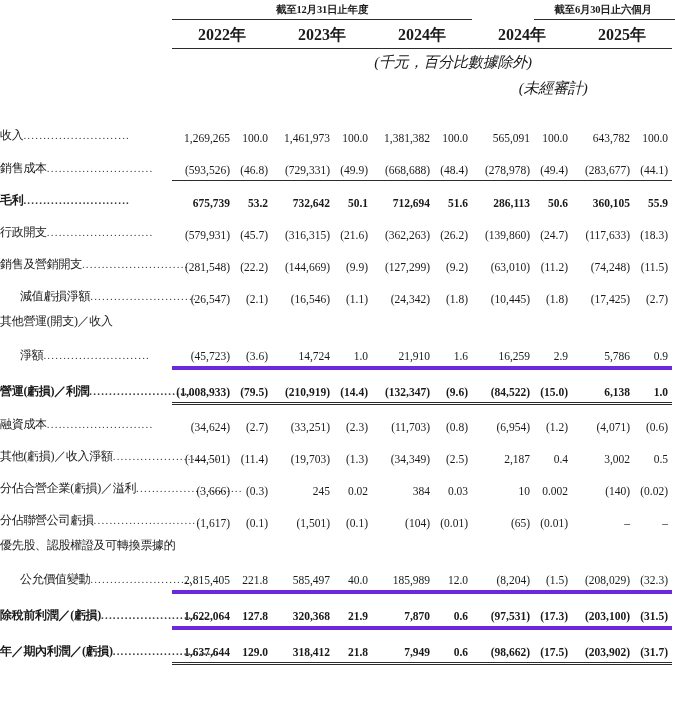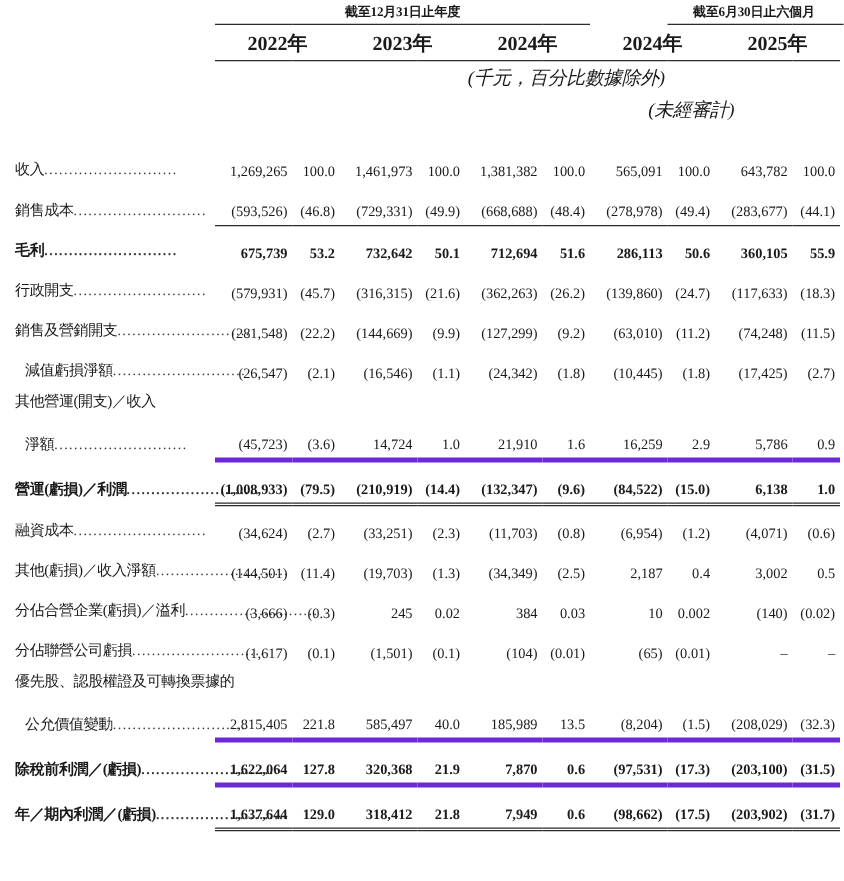--- a/index.html
+++ b/index.html
@@ -69,21 +69,21 @@
     text-align: center;
     letter-spacing: -0.2px;
   }
   .note-row.second td { padding-top: 7px; }
 
   .spacer td { height: 16px; line-height: 16px; font-size: 0; }
 
   
   td.lbl {
     font-size: 12px;
-    padding: 4px 6px 4px 12px;
+    padding: 4px 6px 4px 0;
     white-space: nowrap;
     vertical-align: bottom;
     letter-spacing: -0.3px;
   }
   td.lbl .leader {
     letter-spacing: 1.2px;
     font-size: 11px;
     color: #3a3a3a;
   }
   td.lbl.indent { padding-left: 20px; }
@@ -329,21 +329,21 @@
           <td class="lbl">優先股、認股權證及可轉換票據的</td>
           <td colspan="10"></td>
         </tr>
         <tr class="row-h">
           <td class="lbl indent"><span>公允價值變動</span><span class="leader">...........................</span></td>
           <td class="num ul-bot">2,815,405</td>
           <td class="pct ul-bot">221.8</td>
           <td class="num ul-bot">585,497</td>
           <td class="pct ul-bot">40.0</td>
           <td class="num ul-bot">185,989</td>
-          <td class="pct ul-bot">13.5</td>
+          <td class="pct ul-bot">12.0</td>
           <td class="num ul-bot">(8,204)</td>
           <td class="pct ul-bot">(1.5)</td>
           <td class="num ul-bot">(208,029)</td>
           <td class="pct ul-bot">(32.3)</td>
         </tr>
         <tr class="row-h bold">
           <td class="lbl"><span>除稅前利潤／(虧損)</span><span class="leader">...........................</span></td>
           <td class="num dbl-bot ul-top">1,622,064</td>
           <td class="pct dbl-bot ul-top">127.8</td>
           <td class="num dbl-bot ul-top">320,368</td>

